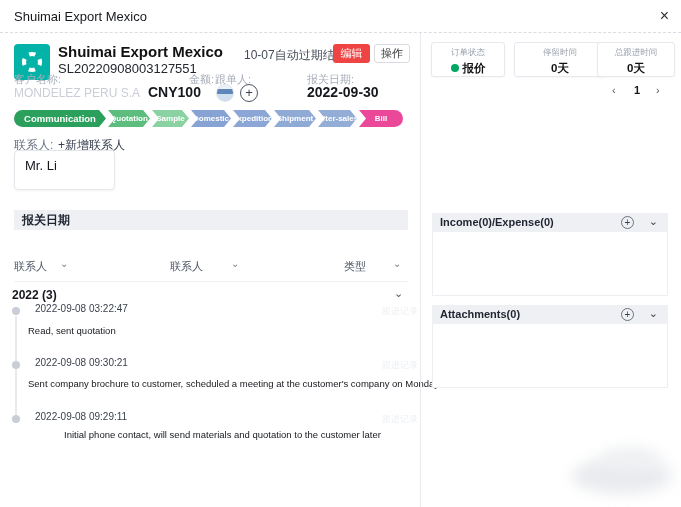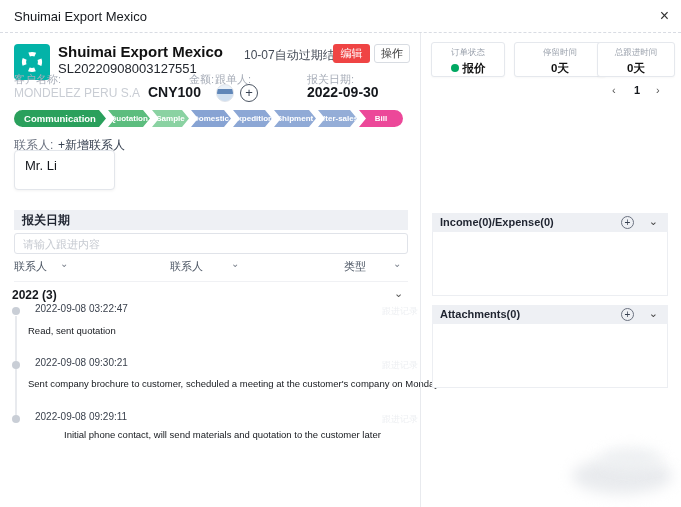--- a/index.html
+++ b/index.html
@@ -120,21 +120,20 @@
 
   <div class="contacts-label">联系人:</div>
   <div class="contacts-add">+新增联系人</div>
   <div class="contact-card">
     <div class="contact-name">Mr. Li</div>
   </div>
 
   <div class="section-bar">
     <div class="section-title">报关日期</div>
   </div>
-  <input class="fu-input" placeholder="请输入跟进内容" style="">
 
   <div class="filter" style="left:14px;">联系人</div>
   <div class="filter-caret" style="left:60px;">⌄</div>
   <div class="filter" style="left:170px;">联系人</div>
   <div class="filter-caret" style="left:231px;">⌄</div>
   <div class="filter" style="left:344px;">类型</div>
   <div class="filter-caret" style="left:393px;">⌄</div>
 
   <div class="left-rule"></div>
 

